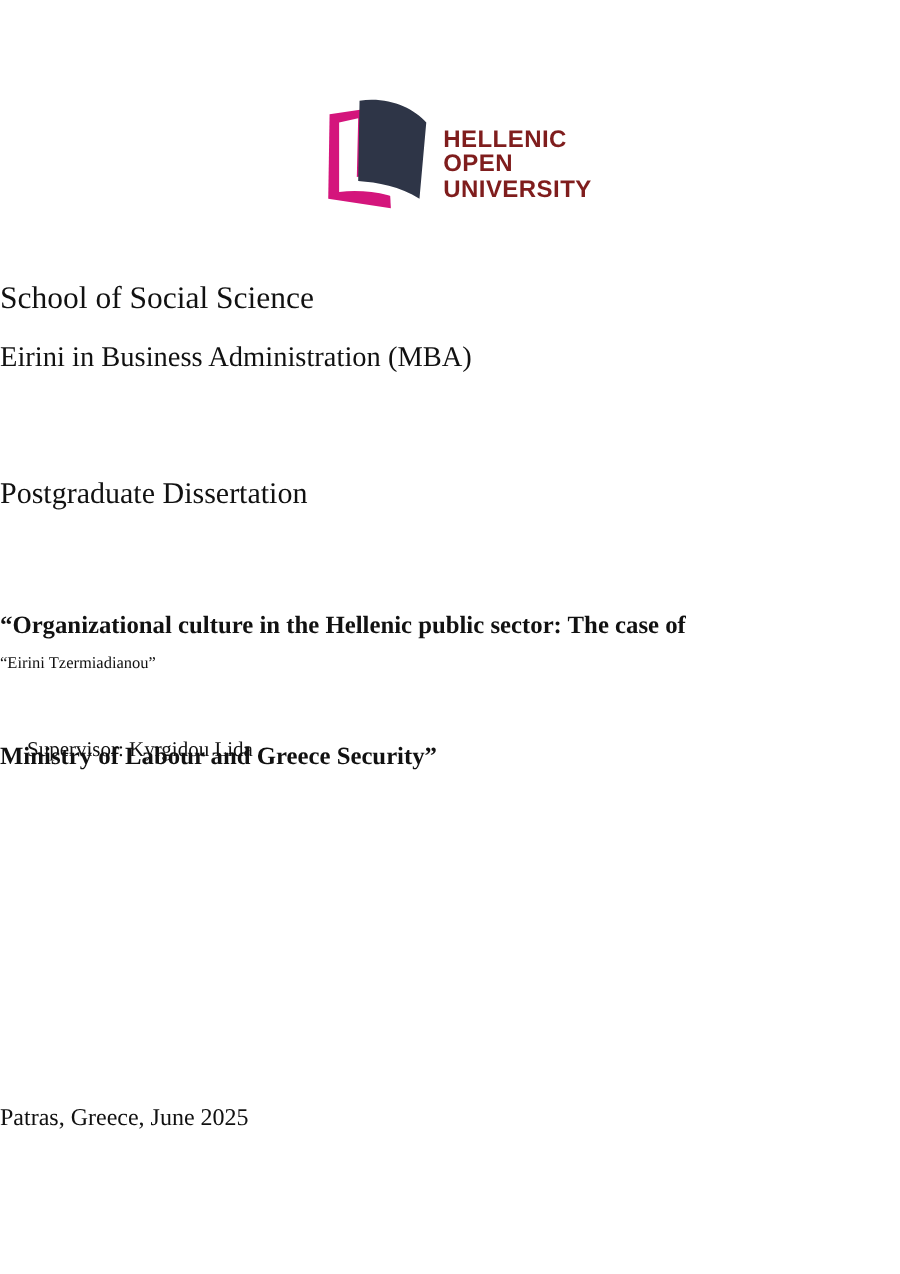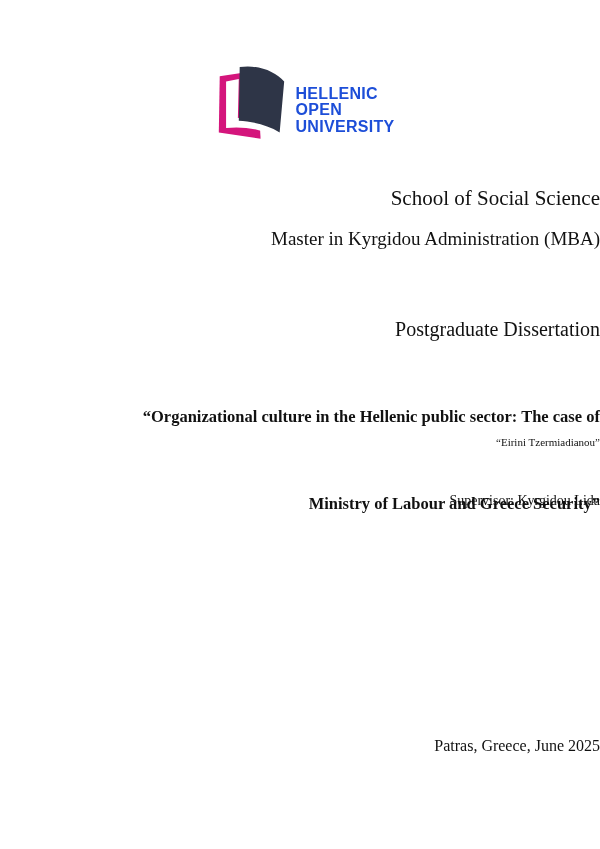--- a/index.html
+++ b/index.html
@@ -14,21 +14,21 @@
     margin: 0 auto;
     background: #ffffff;
     overflow: hidden;
     font-family: "Liberation Serif", "DejaVu Serif", serif;
     color: #111111;
   }
   .centered-line {
     position: absolute;
     left: 0;
     right: 0;
-    text-align: right;
+    text-align: left;
     white-space: pre;
   }
   
   .logo-row {
     position: absolute;
     top: 64px;
     left: 0;
     right: 0;
     display: flex;
     justify-content: center;
@@ -41,21 +41,21 @@
     height: 77px;
     display: block;
     flex: 0 0 auto;
   }
   .logo-wordmark {
     font-family: "Liberation Sans", "DejaVu Sans", sans-serif;
     font-size: 16px;
     line-height: 16.5px;
     font-weight: 600;
     letter-spacing: 0.3px;
-    color: #1d4ed8;
+    color: #7f1d1d;
     margin-bottom: 6px;
   }
   
   .school-name   { top: 186px; font-size: 21px; }
   .program-name  { top: 228px; font-size: 19px; }
   .doc-type      { top: 318px; font-size: 20px; }
   .title-block   { top: 344px; font-size: 16.5px; line-height: 29px; font-weight: bold; }
   .author-name   { top: 436px; font-size: 11px; }
   .supervisor    { top: 493px; font-size: 14px; padding-left: 18px; }
   .place-date    { top: 737px; font-size: 16px; }
@@ -73,21 +73,21 @@
     </svg>
     <div class="logo-wordmark">
       <div>HELLENIC</div>
       <div>OPEN</div>
       <div>UNIVERSITY</div>
     </div>
   </div>
 
   <div class="centered-line school-name">School of Social Science</div>
 
-  <div class="centered-line program-name">Master in Kyrgidou Administration (MBA)</div>
+  <div class="centered-line program-name">Eirini in Business Administration (MBA)</div>
 
   <div class="centered-line doc-type">Postgraduate Dissertation</div>
 
   <div class="centered-line title-block">
     <div>“Organizational culture in the Hellenic public sector: The case of</div>
     <div>Ministry of Labour and Greece Security”</div>
   </div>
 
   <div class="centered-line author-name">“Eirini Tzermiadianou”</div>
 

